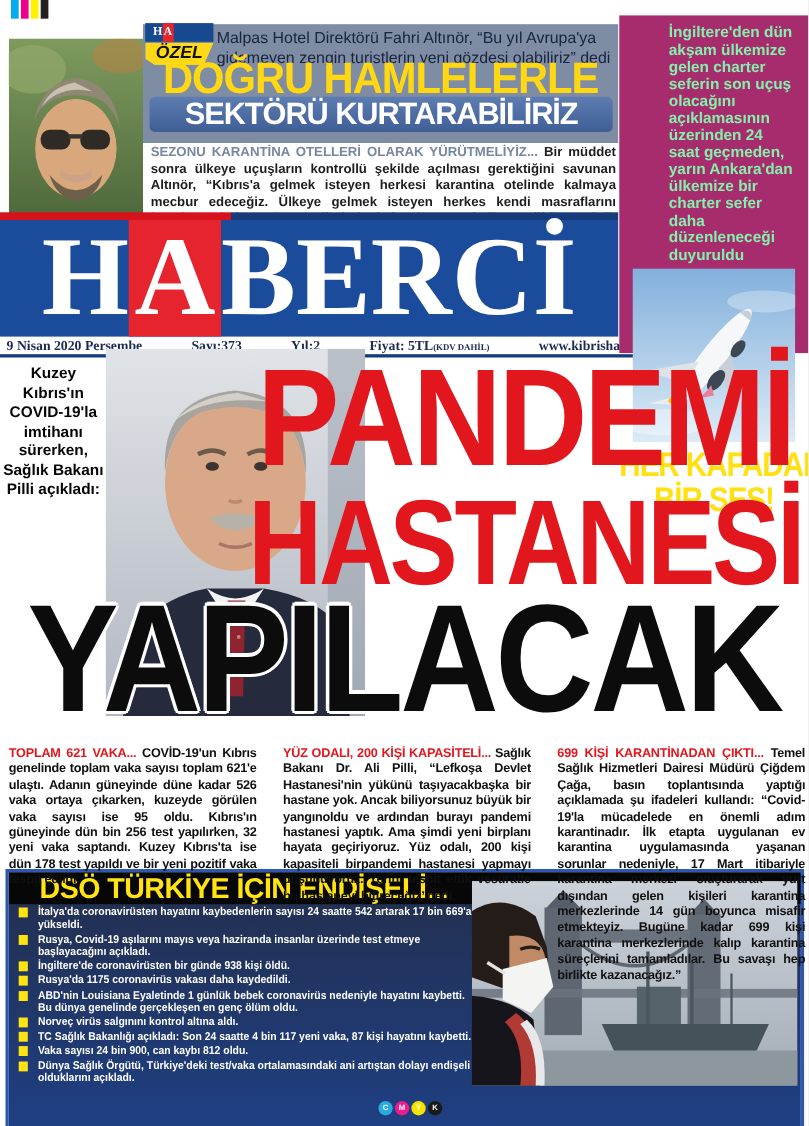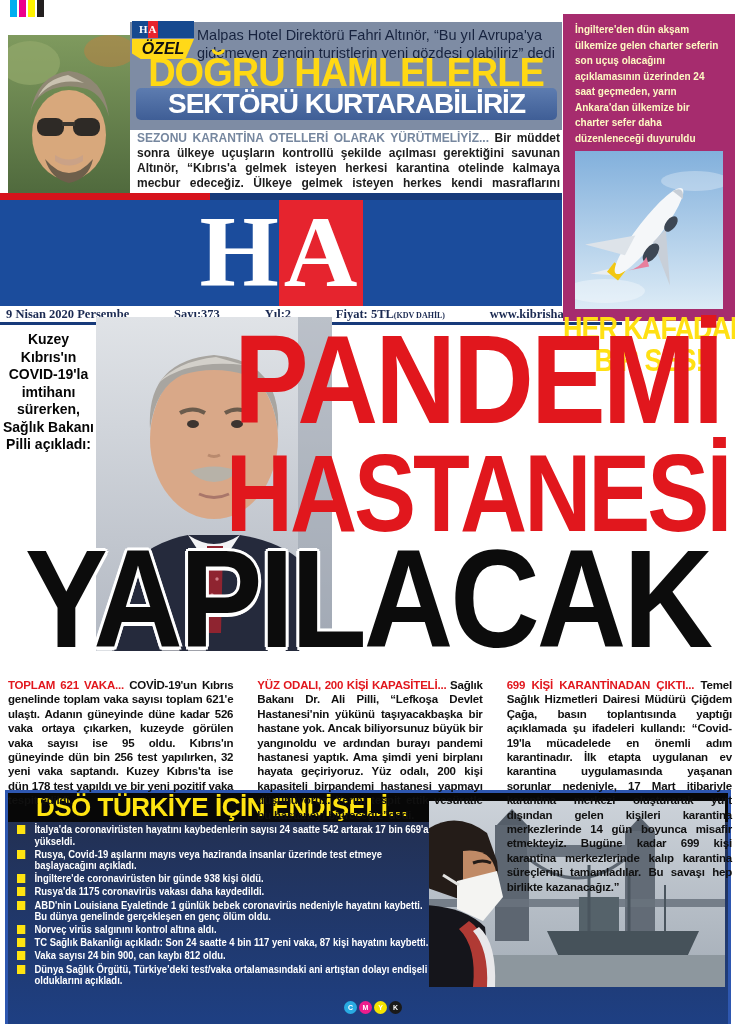--- a/index.html
+++ b/index.html
@@ -45,21 +45,21 @@
     font-family:"Liberation Serif",serif; font-weight:700; font-size:102px; line-height:104px; }
   .masthead .red-a { background:#e6242e; padding:0 5px; }
 
   .datebar { position:absolute; left:0; top:306px; width:622px; height:19px;
     border-bottom:3px solid #173a7a; display:flex; justify-content:space-between; align-items:center;
     padding:0 6px; color:#1b2a52; font-family:"Liberation Serif",serif; font-weight:700; font-size:12.5px; }
   .datebar .note { font-size:8px; }
 
   
   .rightrail { position:absolute; left:563px; top:14px; width:172px; height:307px; background:#a62c6e; }
-  .rail-teaser { padding:8px 10px 2px 12px; color:#fef9c3; font-weight:700; font-size:10px; line-height:15.5px; }
+  .rail-teaser { padding:8px 10px 2px 12px; color:#86efac; font-weight:700; font-size:14px; line-height:15.5px;margin-left:33px; }
   .rail-plane { display:block; margin:3px auto 0; }
   .rail-head { margin-top:4px; text-align:center; color:#ffe013; font-weight:700; font-size:27px;
     line-height:28px; letter-spacing:-1px; transform:scaleY(1.15); transform-origin:top center; white-space:nowrap; }
 
   
   .lead-intro { position:absolute; left:0; top:331px; width:97px; text-align:center; color:#050505;
     font-weight:700; font-size:14px; line-height:17.5px; }
   .pilli-photo { position:absolute; left:96px; top:317px; width:236px; height:334px; z-index:1; }
   .hl-red { position:absolute; color:#e1171d; font-weight:700; text-align:center; white-space:nowrap;
     transform-origin:top center; z-index:2; }
@@ -150,20 +150,21 @@
   <div class="hl-blueband">SEKTÖRÜ KURTARABİLİRİZ</div>
 
   <p class="vamik"><span class="lead">SEZONU KARANTİNA OTELLERİ OLARAK YÜRÜTMELİYİZ...</span><span> Bir müddet sonra ülkeye uçuşların kontrollü şekilde açılması gerektiğini savunan Altınör, “Kıbrıs'a gelmek isteyen herkesi karantina otelinde kalmaya mecbur edeceğiz. Ülkeye gelmek isteyen herkes kendi masraflarını karşılayarak karantina otellerinde kalacak. Hem halkın sağlığını tehdit edebilecek unsurları önlemiş olacağız hem de dünyada sayılı sağlıklı destinasyonlardan biri olacağız” diye konuştu.</span><span class="byline">Ahmet VAMIK</span></p>
 
   <div class="bar-red"></div>
   <div class="bar-navy"></div>
 
   <div class="masthead">
     <span>H</span>
       <span class="red-a">A</span>
+      <span>BERCİ</span>
   </div>
 
   <div class="datebar">
     <span>9 Nisan 2020 Perşembe</span>
     <span>Sayı:373</span>
     <span>Yıl:2</span>
     <span><span>Fiyat: 5TL</span><span class="note">(KDV DAHİL)</span></span>
     <span>www.kibrishaberci.com</span>
   </div>
 

